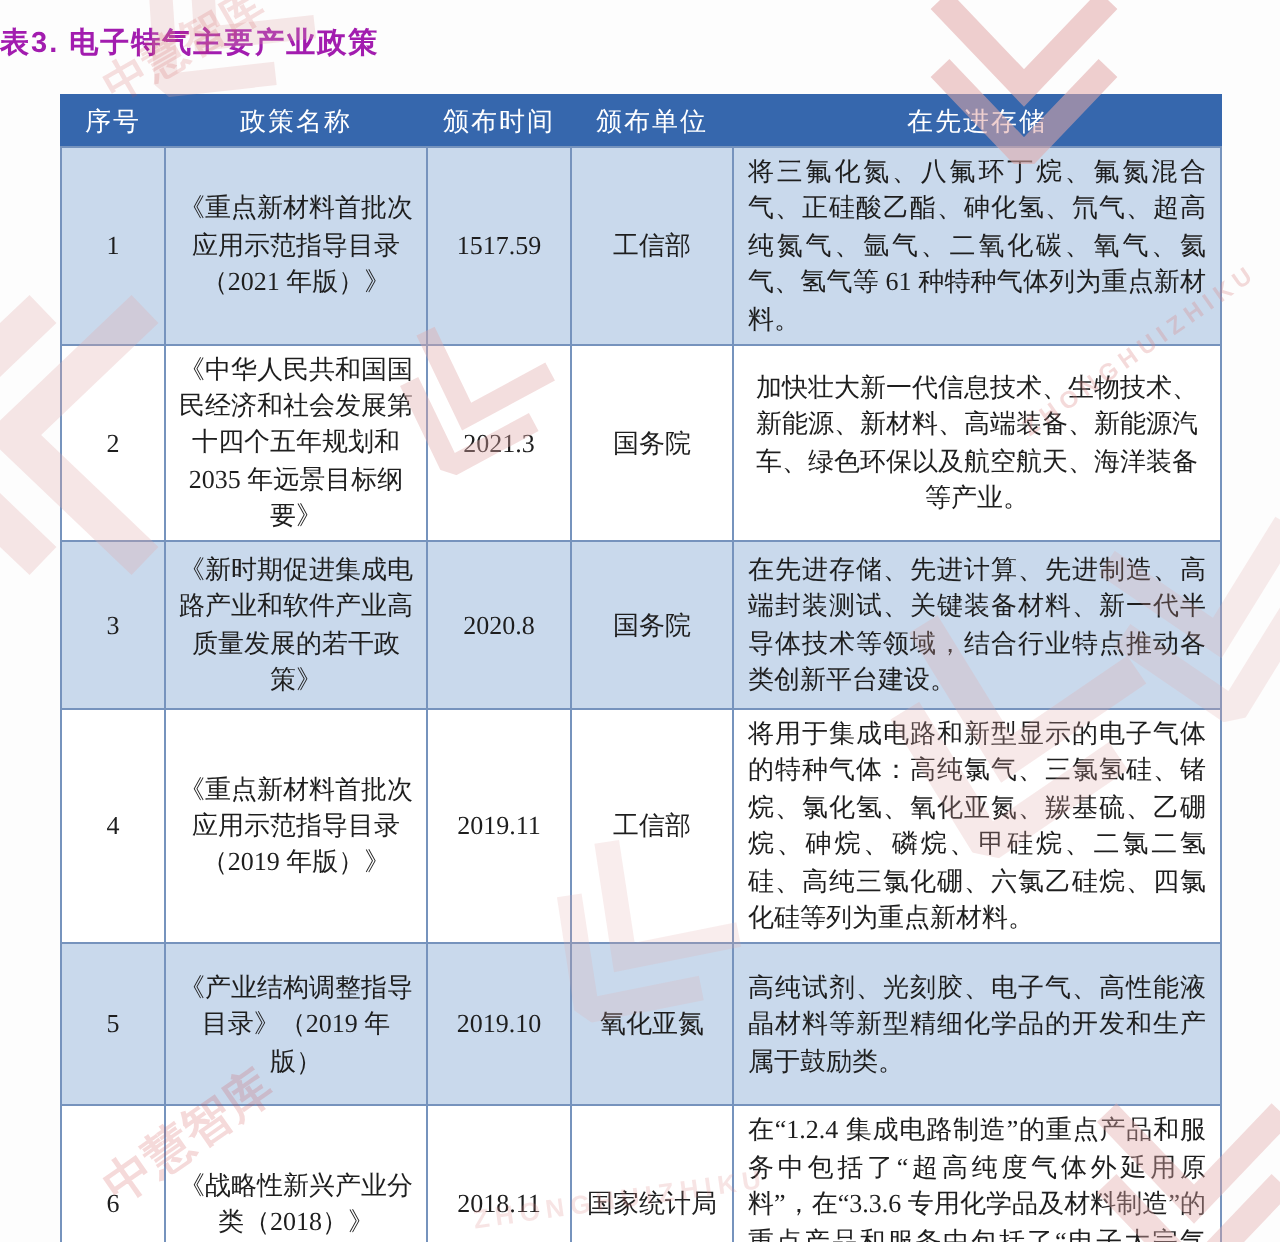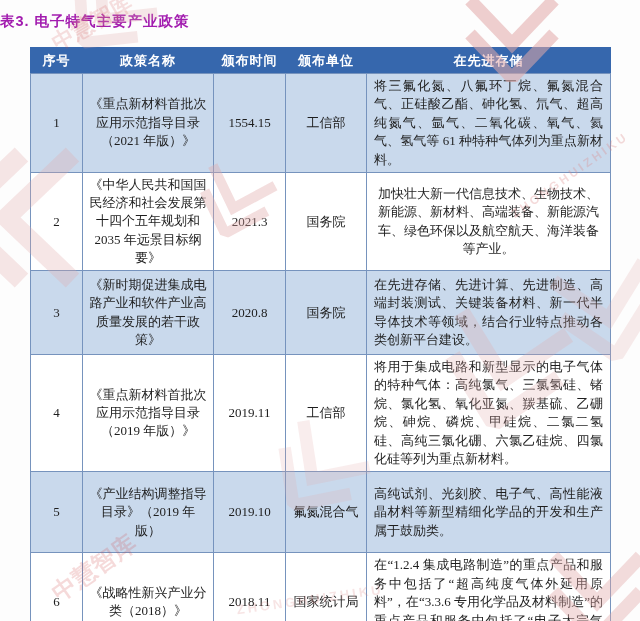--- a/index.html
+++ b/index.html
@@ -29,21 +29,21 @@
   }
   table.policy th, table.policy td {
     border:1px solid #7693bd;
     vertical-align:middle;
     font-size:13px;
   }
   table.policy thead th {
     background:#3667ad;
     color:#ffffff;
     font-family:"Liberation Sans","DejaVu Sans",sans-serif;
-    font-weight:bold;
+    font-weight:normal;
     height:26px;
     font-size:13px;
     letter-spacing:1px;
     border-color:#3667ad;
     border-bottom-color:#7693bd;
   }
   tbody tr:nth-child(odd) { background:#c9d9ec; }
   tbody tr:nth-child(even){ background:#ffffff; }
 
   td.c-no, td.c-date, td.c-org { text-align:center; }
@@ -104,21 +104,21 @@
         <th>政策名称</th>
         <th>颁布时间</th>
         <th>颁布单位</th>
         <th>在先进存储</th>
       </tr>
     </thead>
     <tbody id="policy-body">
   <tr>
     <td class="c-no">1</td>
     <td class="c-name">《重点新材料首批次应用示范指导目录（2021 年版）》</td>
-    <td class="c-date">1554.15</td>
+    <td class="c-date">1517.59</td>
     <td class="c-org">工信部</td>
     <td class="c-content">将三氟化氮、八氟环丁烷、氟氮混合气、正硅酸乙酯、砷化氢、氘气、超高纯氮气、氩气、二氧化碳、氧气、氦气、氢气等 61 种特种气体列为重点新材料。</td>
   </tr>
 
   <tr>
     <td class="c-no">2</td>
     <td class="c-name">《中华人民共和国国民经济和社会发展第十四个五年规划和 2035 年远景目标纲要》</td>
     <td class="c-date">2021.3</td>
     <td class="c-org">国务院</td>
     <td class="c-content">加快壮大新一代信息技术、生物技术、新能源、新材料、高端装备、新能源汽车、绿色环保以及航空航天、海洋装备等产业。</td>
@@ -137,21 +137,21 @@
     <td class="c-name">《重点新材料首批次应用示范指导目录（2019 年版）》</td>
     <td class="c-date">2019.11</td>
     <td class="c-org">工信部</td>
     <td class="c-content">将用于集成电路和新型显示的电子气体的特种气体：高纯氯气、三氯氢硅、锗烷、氯化氢、氧化亚氮、羰基硫、乙硼烷、砷烷、磷烷、甲硅烷、二氯二氢硅、高纯三氯化硼、六氯乙硅烷、四氯化硅等列为重点新材料。</td>
   </tr>
 
   <tr>
     <td class="c-no">5</td>
     <td class="c-name">《产业结构调整指导目录》（2019 年版）</td>
     <td class="c-date">2019.10</td>
-    <td class="c-org">氟氮混合气</td>
+    <td class="c-org">氧化亚氮</td>
     <td class="c-content">高纯试剂、光刻胶、电子气、高性能液晶材料等新型精细化学品的开发和生产属于鼓励类。</td>
   </tr>
 
   <tr>
     <td class="c-no">6</td>
     <td class="c-name">《战略性新兴产业分类（2018）》</td>
     <td class="c-date">2018.11</td>
     <td class="c-org">国家统计局</td>
     <td class="c-content">在“1.2.4 集成电路制造”的重点产品和服务中包括了“超高纯度气体外延用原料”，在“3.3.6 专用化学品及材料制造”的重点产品和服务中包括了“电子大宗气体、电子特种气体”。</td>
   </tr>

